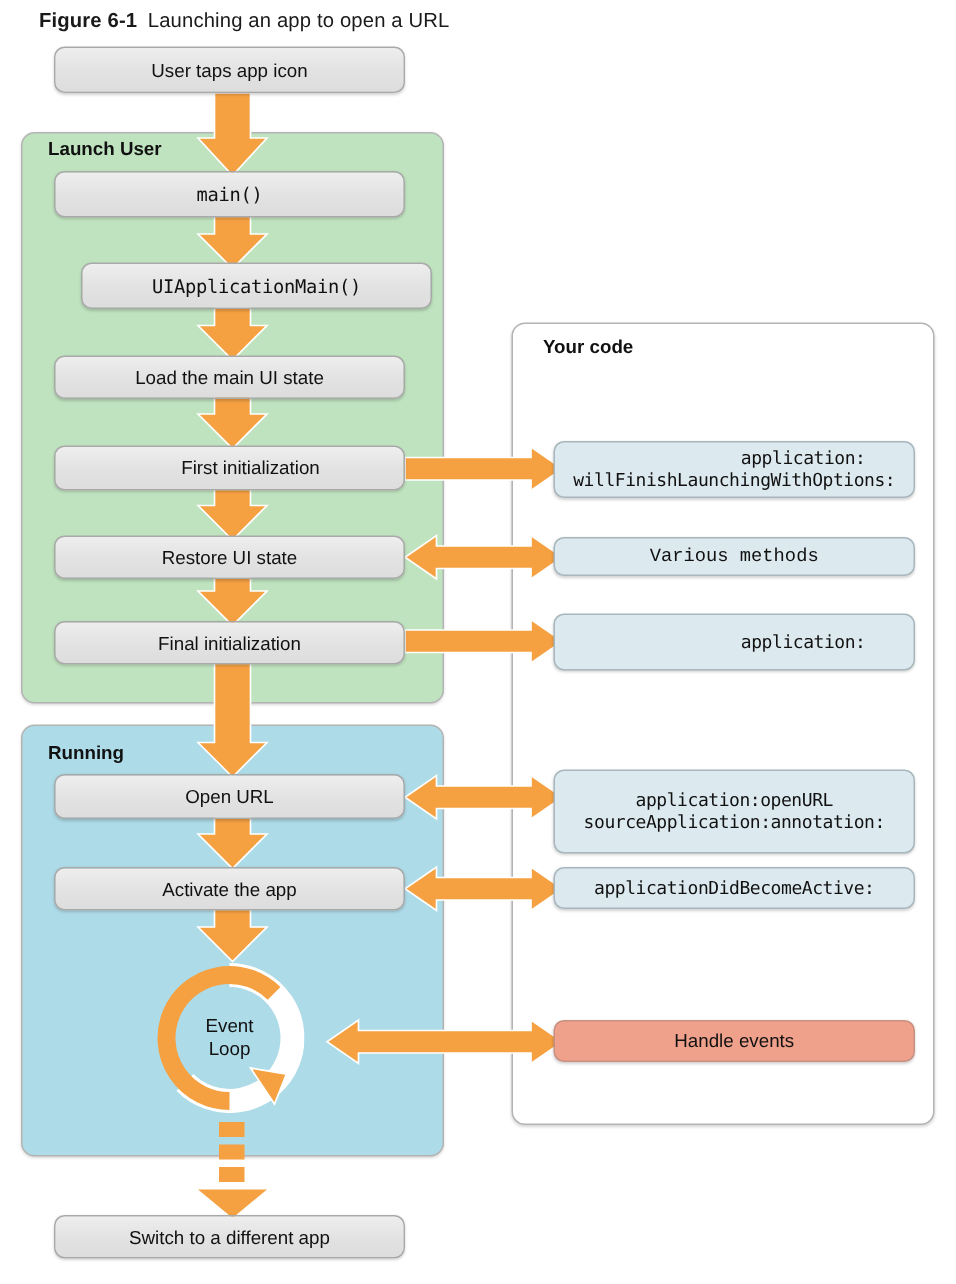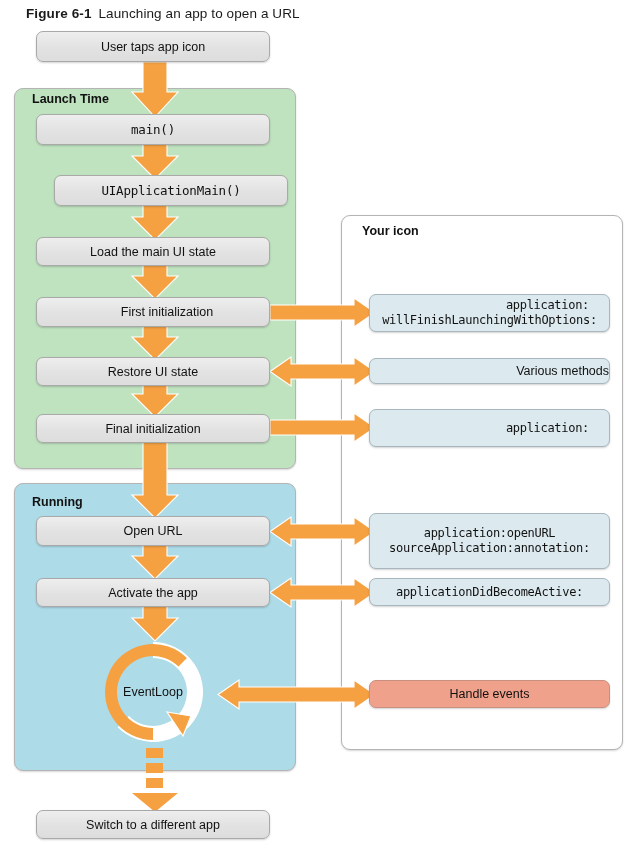--- a/index.html
+++ b/index.html
@@ -84,53 +84,52 @@
   }
   .node.code {
     background: #dce9ef;
     border-color: #a8b7bd;
     font-family: "DejaVu Sans Mono", monospace;
     letter-spacing: -0.3px;
     font-size: 12px;
     line-height: 15px;
   }
   .node.code.plain {
-    font-family: Liberation Sans, sans-serif;
+    font-family: Liberation Mono, monospace;
     font-size: 12.5px;
     letter-spacing: 0;
-    justify-content: flex-end;
   }
   .node.events {
     background: #f0a18c;
     border-color: #c99080;
     font-family: "Liberation Sans", sans-serif;
     font-size: 12.5px;
   }
   .node .codelines {
     display: block;
     width: 100%;
   }
-  .node .codelines .l1 { display:block; text-align: right; padding-right: 20px; }
+  .node .codelines .l1 { display:block; text-align: right; padding-right: 32px; }
   .node .codelines .l2 { display:block; text-align: center; }
   .node .codelines .c1 { display:block; text-align: center; }
   .node .codelines .c2 { display:block; text-align: center; }
 
   
   #event-loop-wrap {
     position: absolute;
     left: 103px; top: 642px;
     width: 100px; height: 100px;
     z-index: 5;
   }
   #event-loop-label {
     position: absolute;
     left: 0; top: 0;
     width: 100px; height: 100px;
     display: flex;
-    flex-direction: row;
+    flex-direction: column;
     align-items: center;
     justify-content: center;
     font-size: 12.5px;
     color: #111111;
     line-height: 15px;
     pointer-events: none;
   }
 
   
   #arrow-layer {
@@ -222,21 +221,21 @@
   <g>
     <path class="ar" d="M239,680 L239,687 L354,687 L354,680 L375,694.5 L354,709 L354,702 L239,702 L239,709 L218,694.5 Z"></path>
   </g>
 </svg>
 
 <div class="node" id="node-user-taps" style="left:36px; top:31px; width:234px; height:31px;">
   <span>User taps app icon</span>
 </div>
 
 <div class="group-panel" id="panel-launch-time"></div>
-<div class="group-title" style="left:32px; top:92px;">Launch Time</div>
+<div class="group-title" style="left:32px; top:92px;">Launch User</div>
 
 <div class="node mono" id="node-main" style="left:36px; top:114px; width:234px; height:31px;">
   <span>main()</span>
 </div>
 
 <div class="node mono" id="node-uiapplicationmain" style="left:36px; top:175px; width:234px; height:31px;margin-left:18px;">
   <span>UIApplicationMain()</span>
 </div>
 
 <div class="node" id="node-load-ui-file" style="left:36px; top:237px; width:234px; height:29px;">
@@ -279,21 +278,21 @@
     <span>Event</span>
     <span>Loop</span>
   </div>
 </div>
 
 <div class="node" id="node-switch-app" style="left:36px; top:810px; width:234px; height:29px;">
   <span>Switch to a different app</span>
 </div>
 
 <div class="group-panel" id="panel-your-code"></div>
-<div class="group-title" style="left:362px; top:224px;">Your icon</div>
+<div class="group-title" style="left:362px; top:224px;">Your code</div>
 
 <div class="node code" id="node-willfinish" style="left:369px; top:294px; width:241px; height:38px;">
   <span class="codelines">
     <span class="l1">application:</span>
     <span class="l2">willFinishLaunchingWithOptions:</span>
   </span>
 </div>
 
 <div class="node code plain" id="node-various-methods" style="left:369px; top:358px; width:241px; height:26px;">
   <span>Various methods</span>

